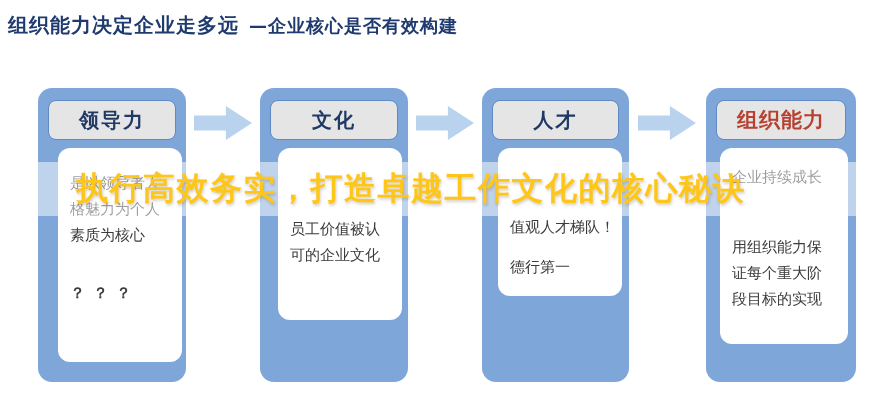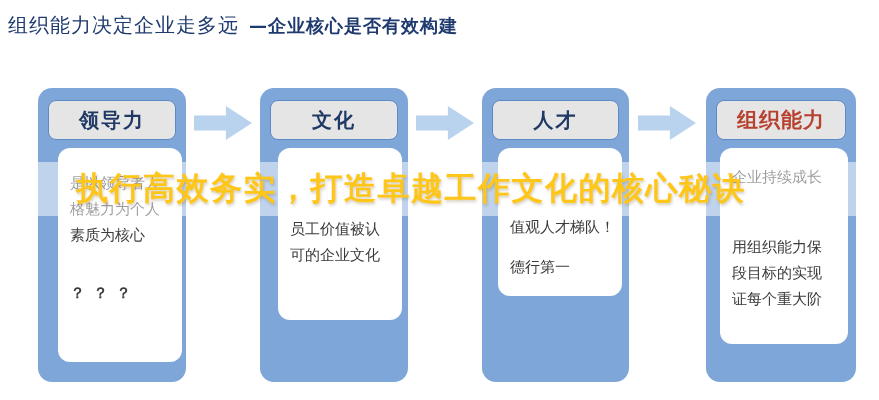--- a/index.html
+++ b/index.html
@@ -18,21 +18,21 @@
 
   
   .title-row {
     position: absolute;
     left: 8px;
     top: 12px;
     white-space: nowrap;
   }
   .title-main {
     font-size: 20px;
-    font-weight: normal;
+    font-weight: bold;
     color: #1E3A6E;
     letter-spacing: 1px;
   }
   .title-sub {
     font-size: 18px;
     font-weight: bold;
     color: #1E3A6E;
     margin-left: 10px;
     letter-spacing: 1px;
   }
@@ -180,22 +180,22 @@
 
   <div class="arrow arrow-2"></div>
 
   <div class="column col-3">
     <div class="col-header">
       <span>组织能力</span>
     </div>
     <div class="card">
       <div class="top-line">企业持续成长</div>
       <div class="line">用组织能力保</div>
+      <div class="line">证每个重大阶</div>
       <div class="line">段目标的实现</div>
-      <div class="line">证每个重大阶</div>
     </div>
   </div>
 
   <div class="overlay-band">
     <div class="overlay-text">执行高效务实，打造卓越工作文化的核心秘诀</div>
   </div>
 
 </div>
 
 </body></html>

